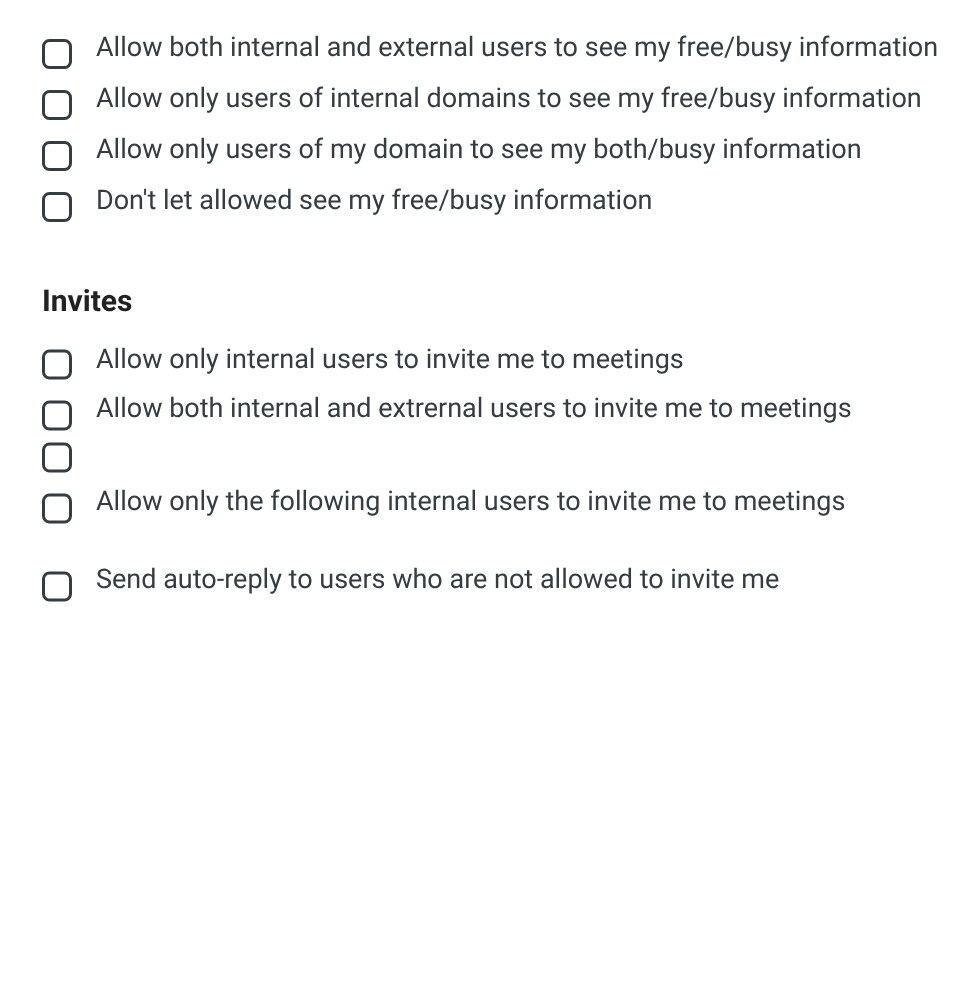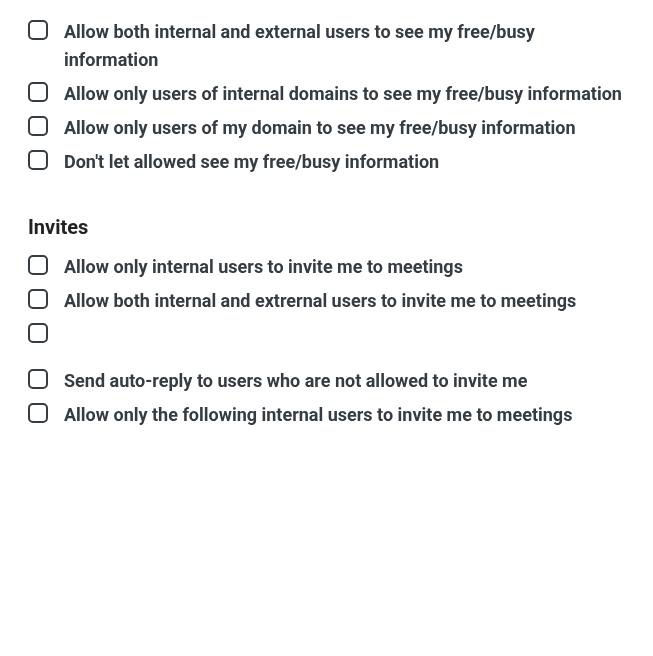--- a/index.html
+++ b/index.html
@@ -19,24 +19,23 @@
     font-size: 20px;
     font-weight: 700;
     color: #222;
     margin: 0 0 14px 0;
   }
   .section + .section {
     margin-top: 40px;
   }
   .opt-row {
     display: flex;
-    align-items: flex-start;
+    align-items: flex-end;
     margin-bottom: 6px;
     max-width: 600px;
-    font-weight: bold;
   }
   .opt-row.extra-gap {
     margin-top: 24px;
   }
   .checkbox {
     flex: 0 0 auto;
     width: 20px;
     height: 20px;
     border: 2px solid #353c42;
     border-radius: 5px;
@@ -61,21 +60,21 @@
     <div class="opt-row">
       <div class="checkbox" role="checkbox" aria-checked="false"></div>
       <div class="opt-label">Allow both internal and external users to see my free/busy information</div>
     </div>
     <div class="opt-row">
       <div class="checkbox" role="checkbox" aria-checked="false"></div>
       <div class="opt-label">Allow only users of internal domains to see my free/busy information</div>
     </div>
     <div class="opt-row">
       <div class="checkbox" role="checkbox" aria-checked="false"></div>
-      <div class="opt-label">Allow only users of my domain to see my free/busy information</div>
+      <div class="opt-label">Allow only users of my domain to see my both/busy information</div>
     </div>
     <div class="opt-row">
       <div class="checkbox" role="checkbox" aria-checked="false"></div>
       <div class="opt-label">Don't let allowed see my free/busy information</div>
     </div>
   </div>
 
   <div class="section">
     <h2 class="section-heading">Invites</h2>
 
@@ -83,24 +82,24 @@
       <div class="checkbox" role="checkbox" aria-checked="false"></div>
       <div class="opt-label">Allow only internal users to invite me to meetings</div>
     </div>
     <div class="opt-row">
       <div class="checkbox" role="checkbox" aria-checked="false"></div>
       <div class="opt-label">Allow both internal and extrernal users to invite me to meetings</div>
     </div>
     <div class="opt-row">
       <div class="checkbox" role="checkbox" aria-checked="false"></div>
     </div>
+    <div class="opt-row">
+      <div class="checkbox" role="checkbox" aria-checked="false"></div>
+      <div class="opt-label">Allow only the following internal users to invite me to meetings</div>
+    </div>
+
     <div class="opt-row extra-gap">
       <div class="checkbox" role="checkbox" aria-checked="false"></div>
       <div class="opt-label">Send auto-reply to users who are not allowed to invite me</div>
-    </div>
-
-    <div class="opt-row">
-      <div class="checkbox" role="checkbox" aria-checked="false"></div>
-      <div class="opt-label">Allow only the following internal users to invite me to meetings</div>
     </div>
   </div>
 
 </div>
 
 </body></html>

